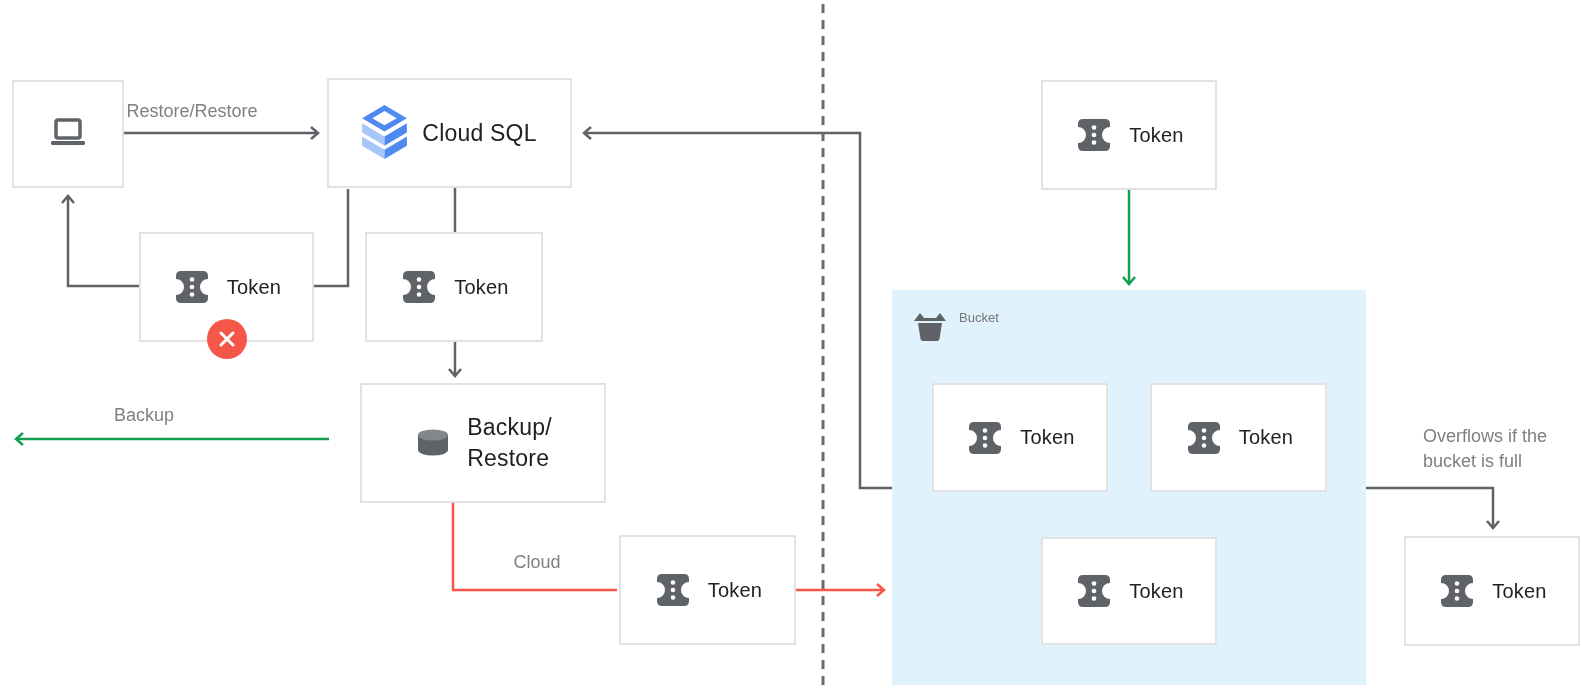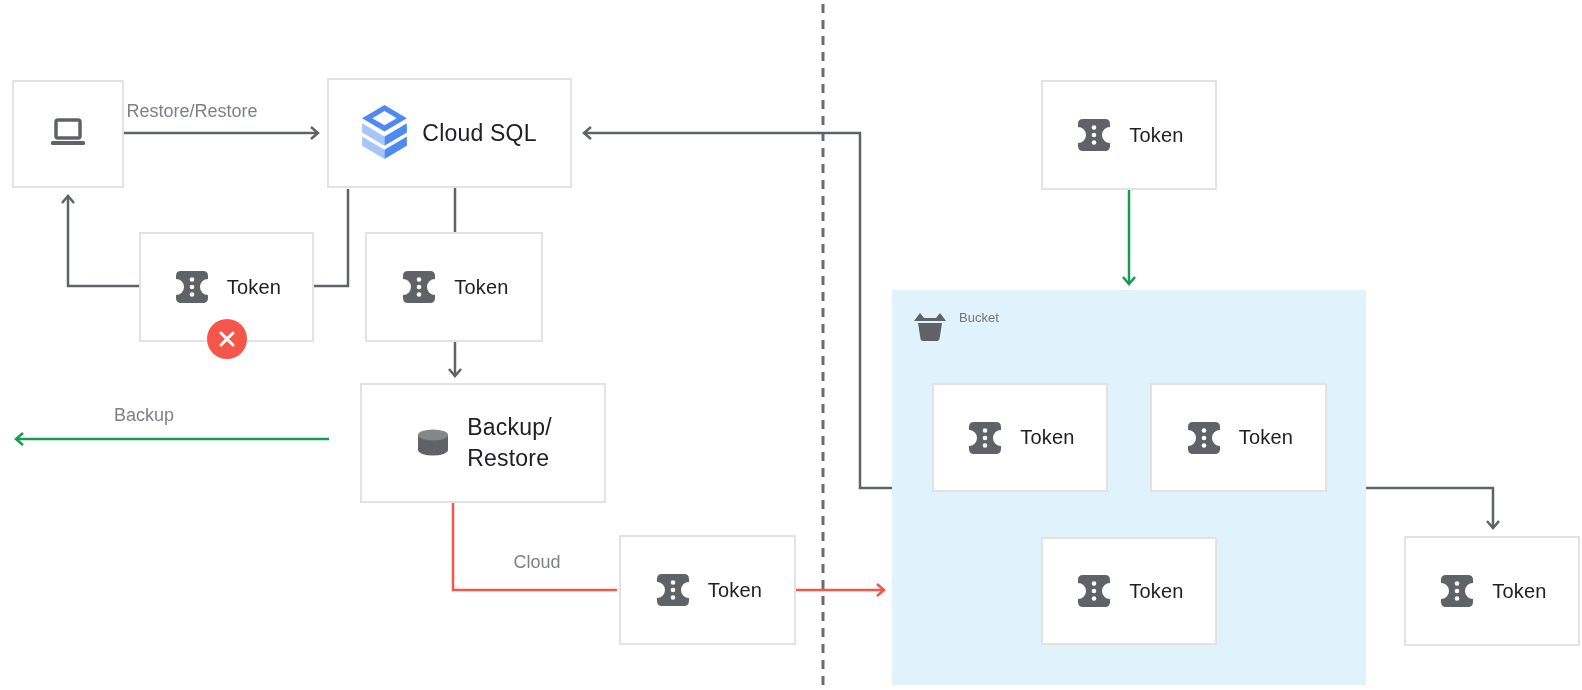--- a/index.html
+++ b/index.html
@@ -198,14 +198,16 @@
       <circle cx="20" cy="10.5" r="2.3" fill="#fff"></circle>
         <circle cx="20" cy="18" r="2.3" fill="#fff"></circle>
         <circle cx="20" cy="25.5" r="2.3" fill="#fff"></circle>
     </svg>
     <span class="label">Token</span>
   </div>
 
   <div class="edge-label" style="left:117px;top:99px;width:150px;">Restore/Restore</div>
   <div class="edge-label" style="left:79px;top:403px;width:130px;">Backup</div>
   <div class="edge-label" style="left:497px;top:550px;width:80px;">Cloud</div>
+  <div class="edge-label left-align" style="left:1423px;top:424px;width:155px;">Overflows if the
+bucket is full</div>
 
 </div>
 
 </body></html>

